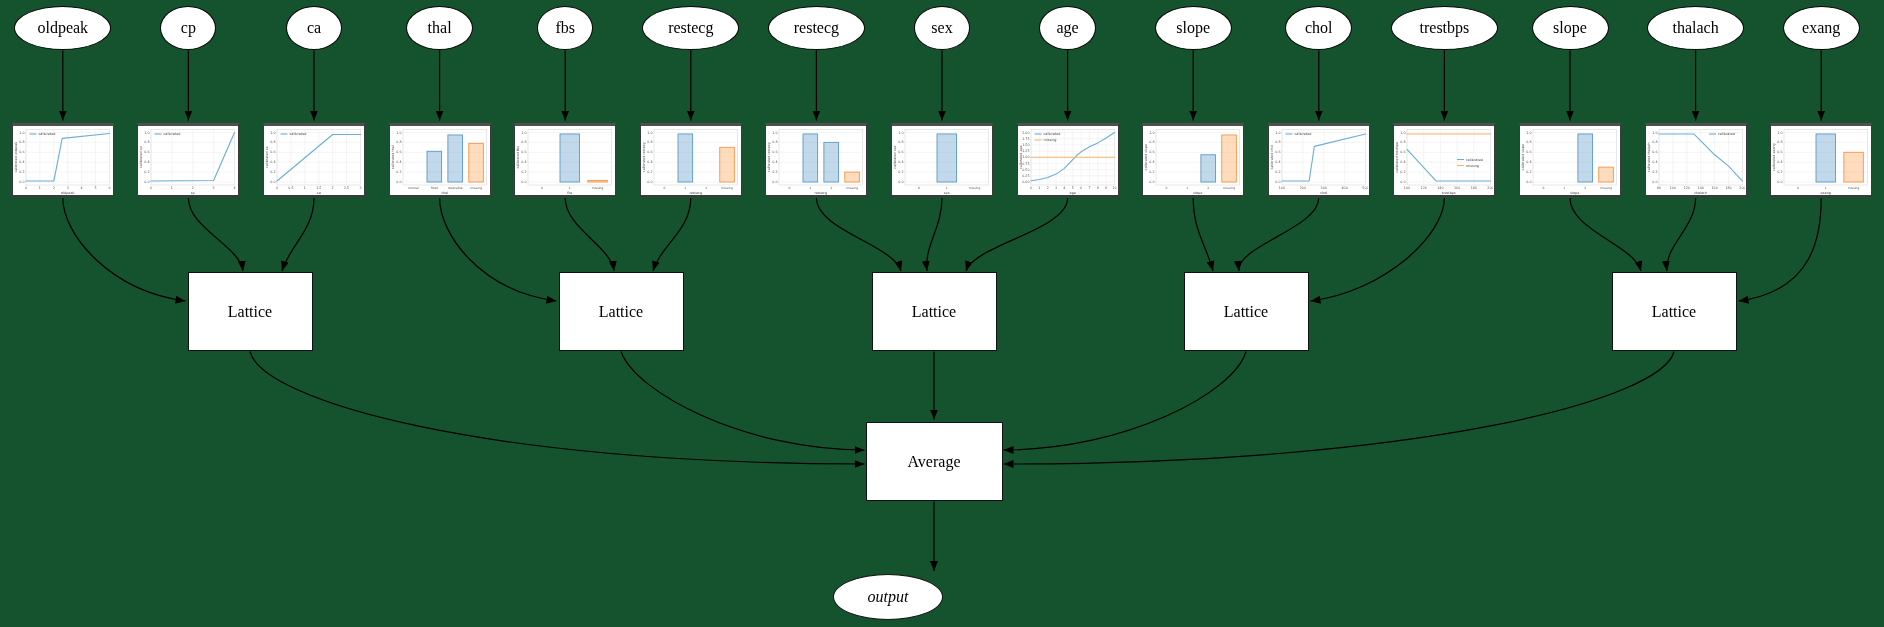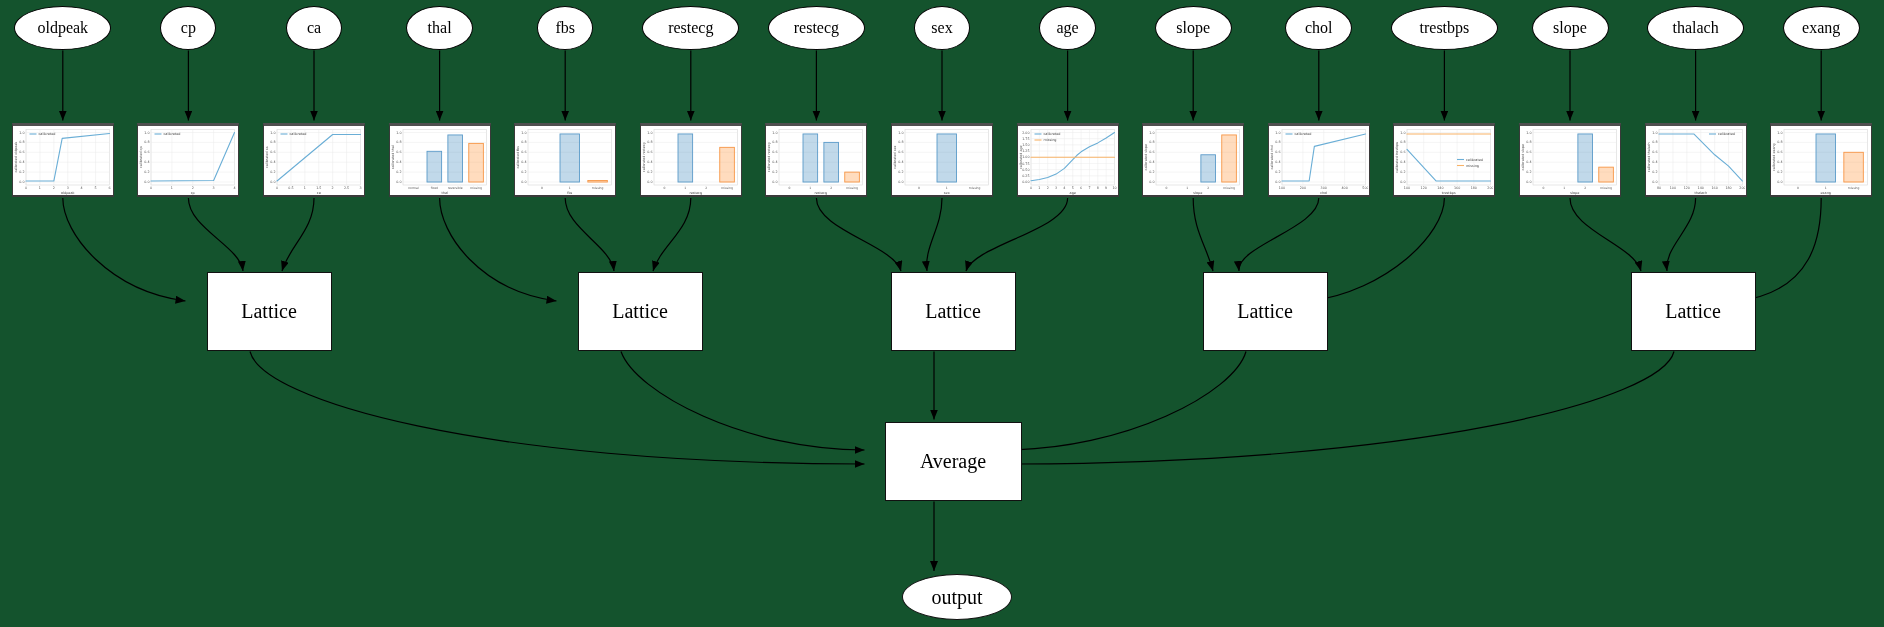--- a/index.html
+++ b/index.html
@@ -6,22 +6,22 @@
   .canvas{position:relative;width:1884px;height:627px;background:#14532d;
           font-family:"Liberation Serif",serif;overflow:hidden;}
   #edges{position:absolute;left:0;top:0;z-index:1;}
   .node-ellipse{position:absolute;box-sizing:border-box;border:1.4px solid #000;
           border-radius:50%;display:flex;align-items:center;justify-content:center;
           font-size:16px;color:#000;background:#fff;z-index:2;}
   .chart-box{position:absolute;box-sizing:border-box;background:#fff;z-index:2;
           border:1.5px solid #3a3a3a;border-top:3px solid #4f4f4f;border-bottom:2px solid #3a3a3a;}
   .chart-box svg{display:block;}
   .rect-node{position:absolute;box-sizing:border-box;border:1.6px solid #111;
-          display:flex;align-items:center;justify-content:center;font-size:20px;
-          color:#000;background:#fff;z-index:2;margin-left:19px;}
+          display:flex;align-items:center;justify-content:center;font-size:16px;
+          color:#000;background:#fff;z-index:2;}
 </style>
 </head>
 <body>
 
 <div class="canvas" id="canvas">
   <svg id="edges" width="1884" height="627">
     <defs>
       <marker id="ah" viewBox="0 0 10 8" refX="10" refY="4" markerWidth="10" markerHeight="8" markerUnits="userSpaceOnUse" orient="auto">
         <path d="M0,0 L10,4 L0,8 z" fill="#000"></path>
       </marker>
@@ -633,17 +633,17 @@
   </div>
 
   <div class="rect-node" style="left: 1611.5px; top: 272px; width: 125px; height: 79px;">
     <span>Lattice</span>
   </div>
 
   <div class="rect-node" style="left: 865.5px; top: 422px; width: 137px; height: 79px; align-items: center;">
     <span>Average</span>
   </div>
 
-  <div class="rect-node" style="left: 883px; top: 574px; width: 110px; height: 46px; border-radius: 50%; border-width: 1.4px;">
+  <div class="rect-node" style="left: 833px; top: 574px; width: 110px; height: 46px; border-radius: 50%; border-width: 1.4px; font-style: italic;">
     <span>output</span>
   </div>
 </div>
 </div>
 
 </body></html>

